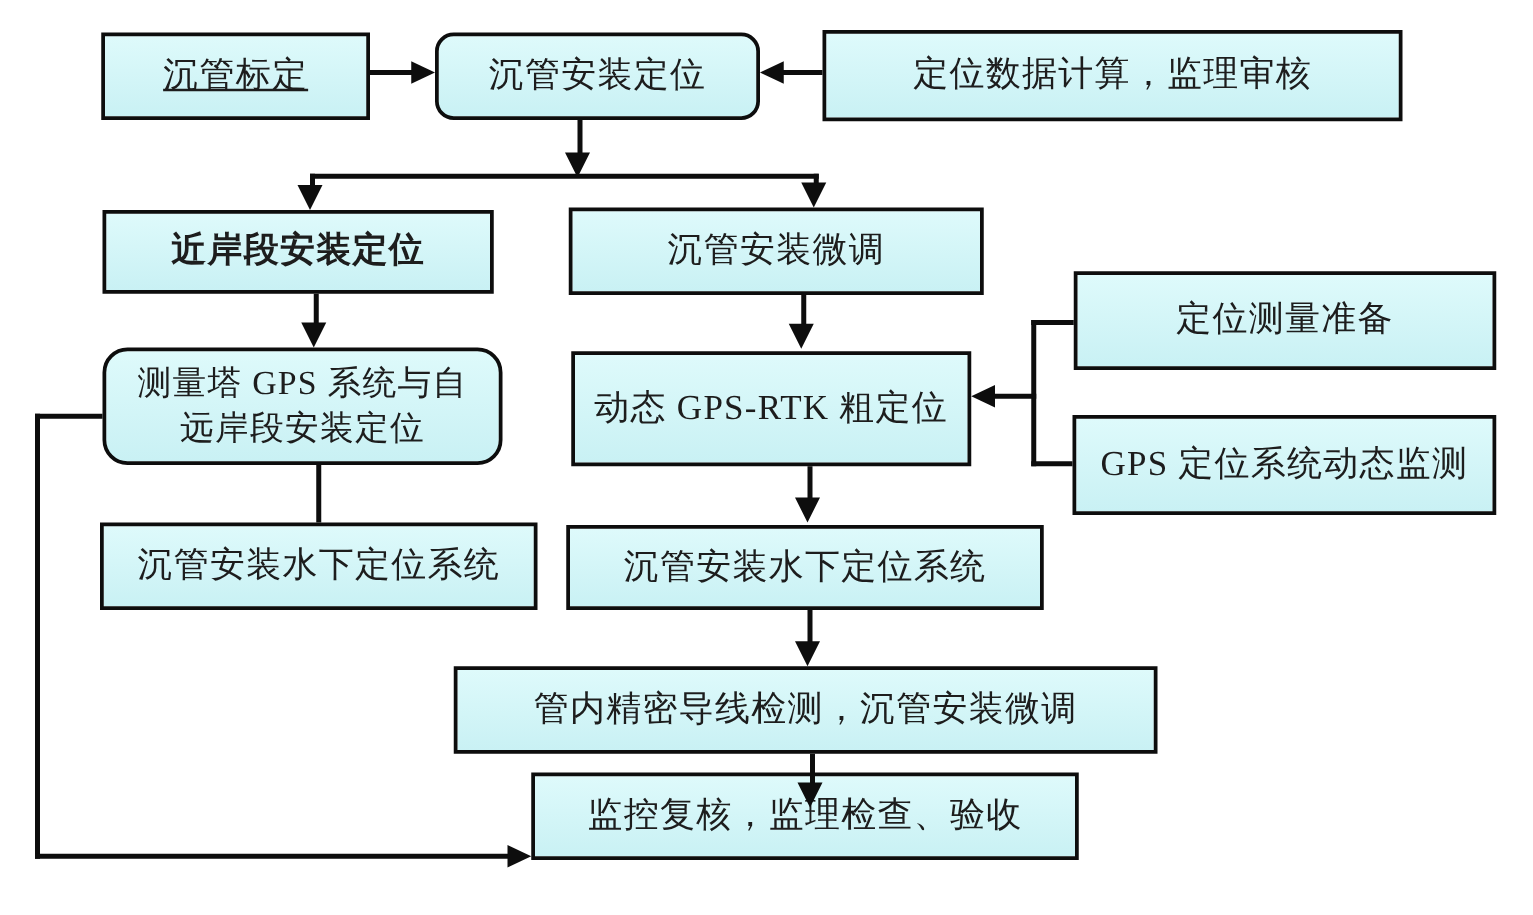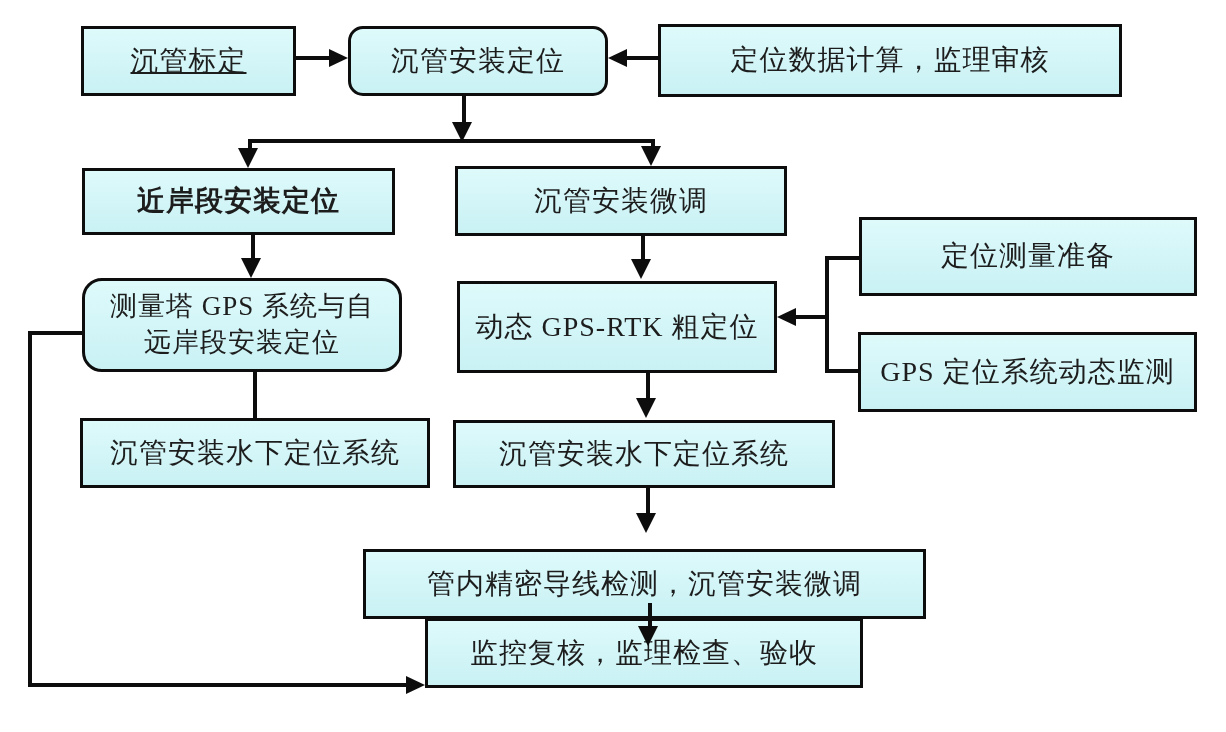--- a/index.html
+++ b/index.html
@@ -29,21 +29,21 @@
   .b-b { left:348px; top:26px;  width:260px; height:70px;border-radius:15px; }
   .b-c { left:658px; top:24px;  width:464px; height:73px; }
   .b-d { left:82px;  top:168px; width:313px; height:67px;font-weight:bold; }
   .b-e { left:455px; top:166px; width:332px; height:70px; }
   .b-f { left:82px;  top:278px; width:320px; height:94px; font-size:27px;border-radius:20px; }
   .b-g { left:457px; top:281px; width:320px; height:92px; }
   .b-h { left:859px; top:217px; width:338px; height:79px; }
   .b-i { left:858px; top:332px; width:339px; height:80px; }
   .b-j { left:80px;  top:418px; width:350px; height:70px; }
   .b-k { left:453px; top:420px; width:382px; height:68px; }
-  .b-l { left:363px; top:533px; width:563px; height:70px;margin-top:16px; }
+  .b-l { left:363px; top:533px; width:563px; height:70px; }
   .b-m { left:425px; top:618px; width:438px; height:70px; }
   
   .h { position:absolute; height:4px; background:var(--line,#0d0d0d); }
   .v { position:absolute; width:4px;  background:var(--line,#0d0d0d); }
   .ar { position:absolute; width:0; height:0; }
   .ar-right { border-top:9px solid transparent; border-bottom:9px solid transparent; border-left:19px solid var(--line,#0d0d0d); }
   .ar-left  { border-top:9px solid transparent; border-bottom:9px solid transparent; border-right:19px solid var(--line,#0d0d0d); }
   .ar-down  { border-left:10px solid transparent; border-right:10px solid transparent; border-top:20px solid var(--line,#0d0d0d); }
 </style>
 </head>

